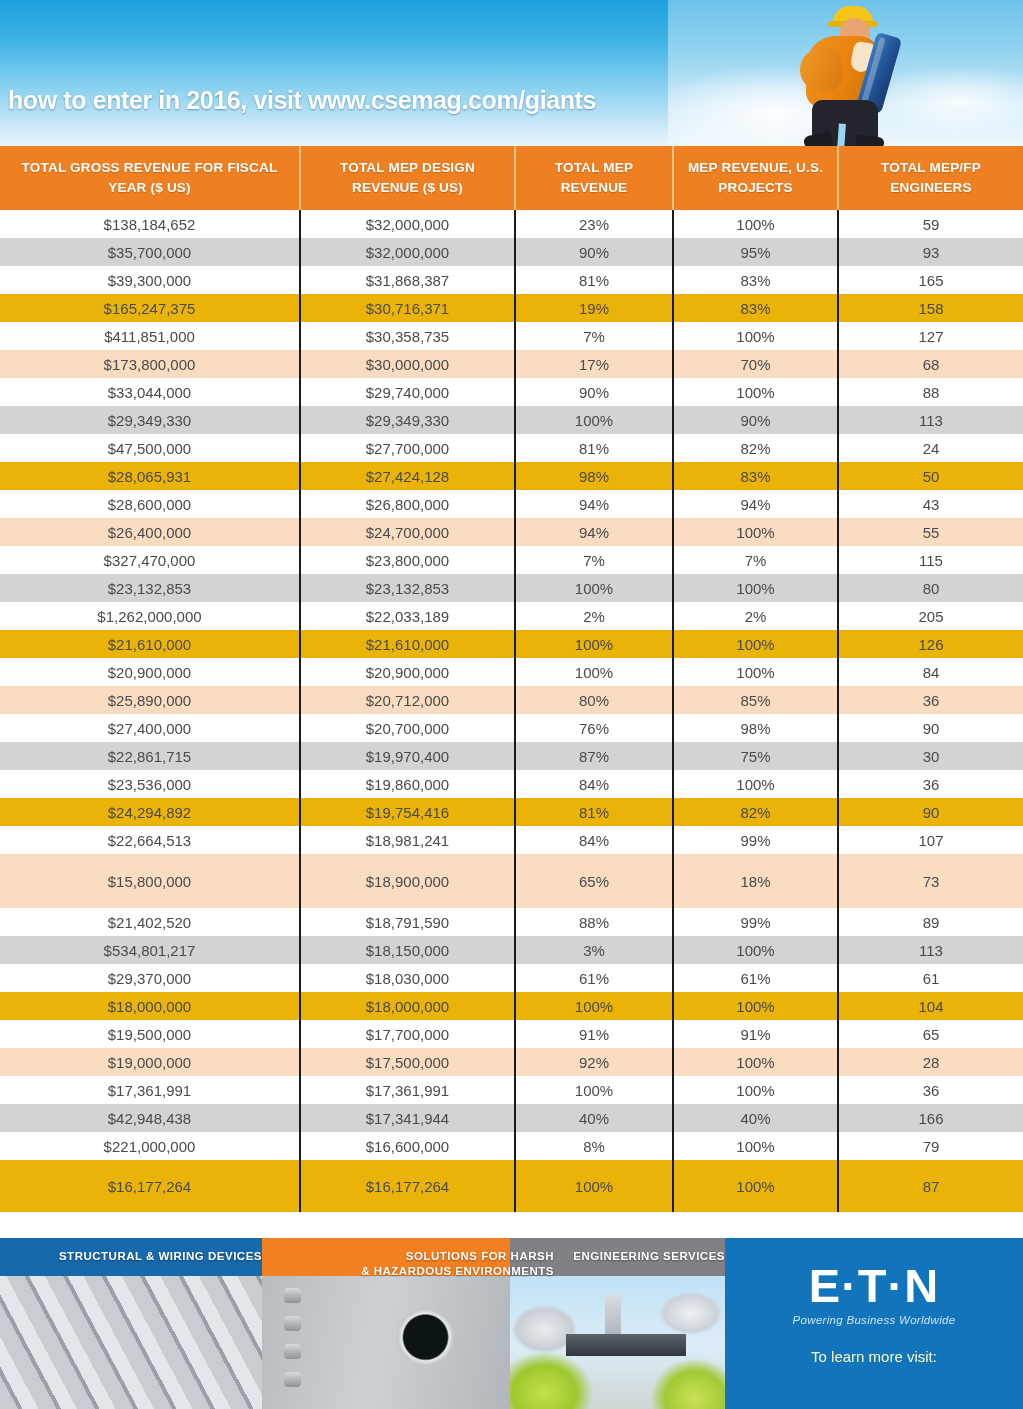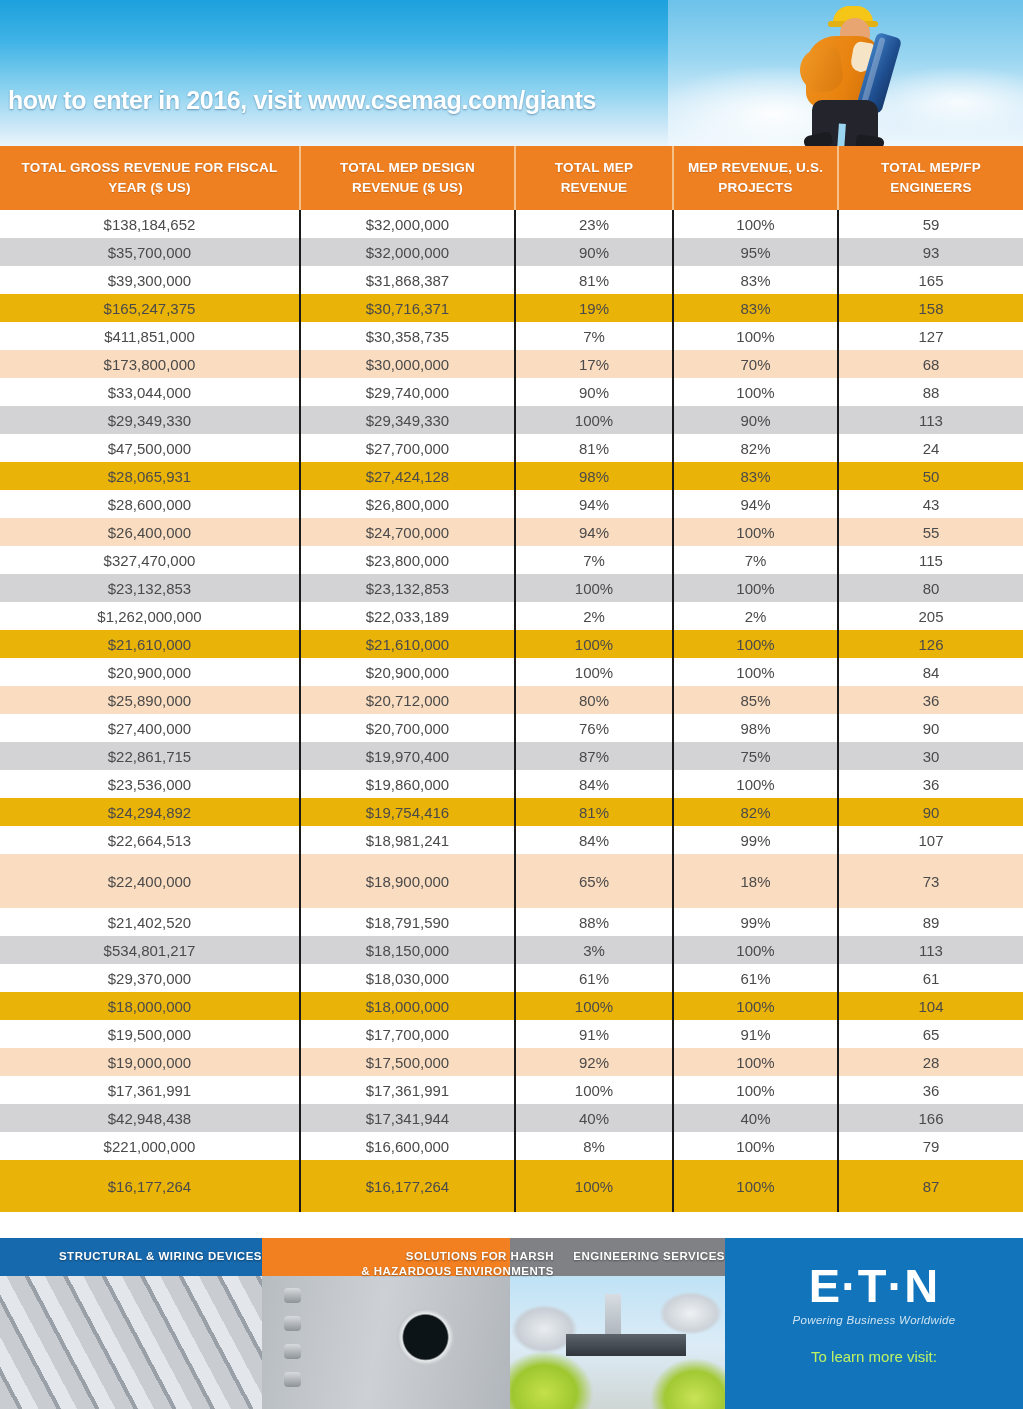--- a/index.html
+++ b/index.html
@@ -139,21 +139,21 @@
   .eaton-logo{
     position:absolute;left:0;top:20px;width:100%;
     text-align:center;color:#ffffff;
     font-size:47px;font-weight:bold;letter-spacing:1px;
     font-family:"Liberation Sans", sans-serif;
   }
   .eaton-tag{
     position:absolute;left:0;top:76px;width:100%;text-align:center;
     color:#cfe3f2;font-size:11.5px;font-style:italic;letter-spacing:.3px;
   }
-  .eaton-l1{position:absolute;left:0;top:110px;width:100%;text-align:center;color:#bef264;font-size:15px;}
+  .eaton-l1{position:absolute;left:0;top:110px;width:100%;text-align:center;color:#fef9c3;font-size:15px;}
   .eaton-l2{position:absolute;left:0;top:131px;width:100%;text-align:center;color:#ffffff;font-size:16px;font-weight:bold;margin-top:44px;}
 </style>
 </head>
 <body>
 
 <div class="top-banner">
   <div class="sky-photo">
     <div class="worker">
       <div class="w-helmet"></div>
       <div class="w-head"></div>
@@ -359,21 +359,21 @@
           <td>90</td>
         </tr>
         <tr class="b-white">
           <td>$22,664,513</td>
           <td>$18,981,241</td>
           <td>84%</td>
           <td>99%</td>
           <td>107</td>
         </tr>
         <tr class="b-orange tall">
-          <td>$22,400,000</td>
+          <td>$15,800,000</td>
           <td>$18,900,000</td>
           <td>65%</td>
           <td>18%</td>
           <td>73</td>
         </tr>
         <tr class="b-white">
           <td>$21,402,520</td>
           <td>$18,791,590</td>
           <td>88%</td>
           <td>99%</td>

